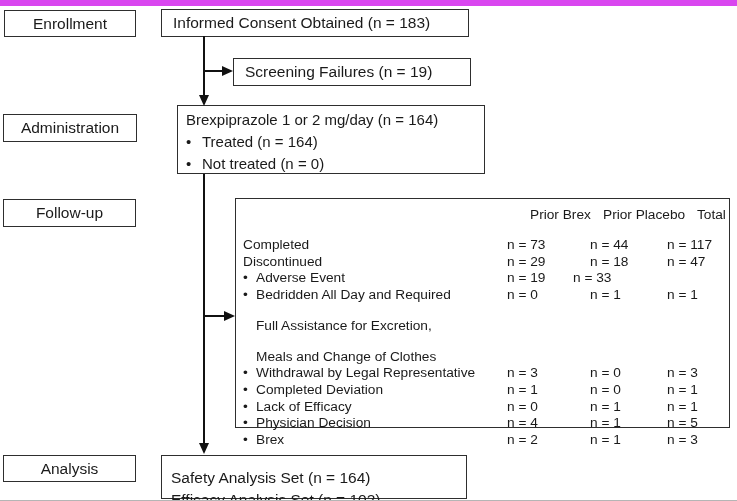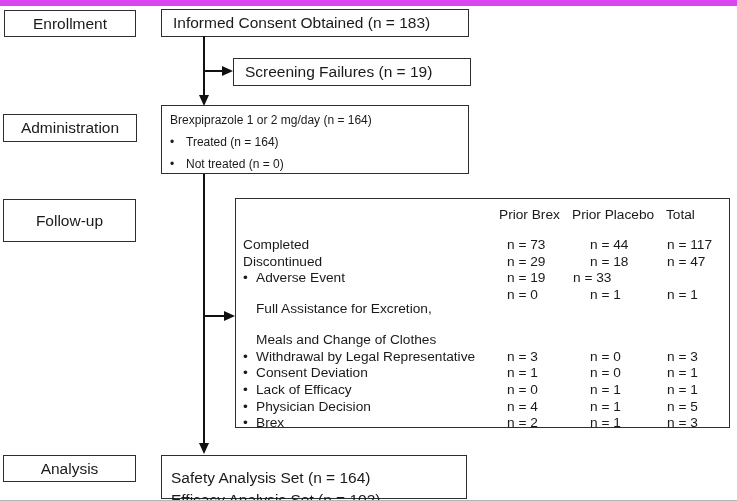--- a/index.html
+++ b/index.html
@@ -13,49 +13,49 @@
   .box {
     position:absolute; border:1.5px solid #2e2e2e; background:#ffffff;
     box-sizing:border-box;
   }
   .stage {
     display:flex; align-items:center; justify-content:center;
     font-size:15.5px; white-space:nowrap;
   }
   #stage-enrollment     { left:4px;  top:4px;   width:132px; height:27px; }
   #stage-administration { left:3px;  top:101px; width:134px; height:28px;margin-top:7px; }
-  #stage-followup       { left:3px;  top:193px; width:133px; height:43px; }
+  #stage-followup       { left:3px;  top:193px; width:133px; height:28px; }
   #stage-analysis       { left:3px;  top:449px; width:133px; height:27px; }
 
   #box-consent {
     left:161px; top:3px; width:308px; height:28px;
     display:flex; align-items:center; padding-left:11px; font-size:15.5px;
     white-space:nowrap;
   }
   #box-screening {
     left:233px; top:52px; width:238px; height:28px;
     display:flex; align-items:center; padding-left:11px; font-size:15.5px;
     white-space:nowrap;
   }
   #box-treatment {
-    left:161px; top:99px; width:308px; height:69px;
-    padding:3px 8px; font-size:12px; line-height:22px; white-space:nowrap;
+    left:177px; top:99px; width:308px; height:69px;
+    padding:3px 8px; font-size:15px; line-height:22px; white-space:nowrap;
   }
   #box-analysis-sets {
     left:161px; top:449px; width:306px; height:44px;
     padding:11px 9px; font-size:15.5px; line-height:21.5px; white-space:nowrap;
   }
   .bullet-line { display:flex; }
   .blt { flex:0 0 16px; }
   .blt::before { content:"\2022"; }
 
   
   #table-box { left:235px; top:192px; width:495px; height:230px; font-size:13.7px; }
   .thead { position:absolute; top:8px; left:0; right:0; height:17px; white-space:nowrap; }
-  .thead span { position:absolute; top:0; }
+  .thead span { position:absolute; top:0;margin-left:31px; }
   .h1 { left:263px; } .h2 { left:336px; } .h3 { left:430px; }
   .tbody { position:absolute; top:38px; left:0; right:0; line-height:16.7px; }
   .trow { display:flex; align-items:flex-start; }
   .c-label { flex:0 0 264px; padding-left:7px; box-sizing:border-box; white-space:nowrap; }
   .c1 { flex:0 0 73px; padding-left:7px;  box-sizing:border-box; white-space:nowrap; }
   .c2 { flex:0 0 94px; padding-left:17px; box-sizing:border-box; white-space:nowrap; }
   .c3 { flex:1; white-space:nowrap; }
   .tblt { display:inline-block; width:13px; }
   .tblt::before { content:"\2022"; }
   .cont { padding-left:13px;margin-top:14px; }
@@ -134,37 +134,38 @@
       </div>
 
       <div class="trow">
         <div class="c-label"><span class="tblt"></span><span>Adverse Event</span></div>
         <div class="c1">n = 19</div>
         <div class="c3">n = 33</div>
       </div>
 
       <div class="trow">
         <div class="c-label">
+          <div><span class="tblt"></span><span>Bedridden All Day and Required</span></div>
           <div class="cont">Full Assistance for Excretion,</div>
           <div class="cont">Meals and Change of Clothes</div>
         </div>
         <div class="c1">n = 0</div>
         <div class="c2">n = 1</div>
         <div class="c3">n = 1</div>
       </div>
 
       <div class="trow">
         <div class="c-label"><span class="tblt"></span><span>Withdrawal by Legal Representative</span></div>
         <div class="c1">n = 3</div>
         <div class="c2">n = 0</div>
         <div class="c3">n = 3</div>
       </div>
 
       <div class="trow">
-        <div class="c-label"><span class="tblt"></span><span>Consent Deviation</span></div>
+        <div class="c-label"><span class="tblt"></span><span>Completed Deviation</span></div>
         <div class="c1">n = 1</div>
         <div class="c2">n = 0</div>
         <div class="c3">n = 1</div>
       </div>
 
       <div class="trow">
         <div class="c-label"><span class="tblt"></span><span>Lack of Efficacy</span></div>
         <div class="c1">n = 0</div>
         <div class="c2">n = 1</div>
         <div class="c3">n = 1</div>

